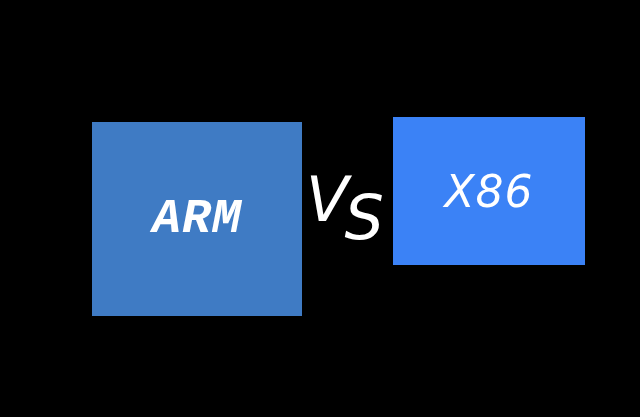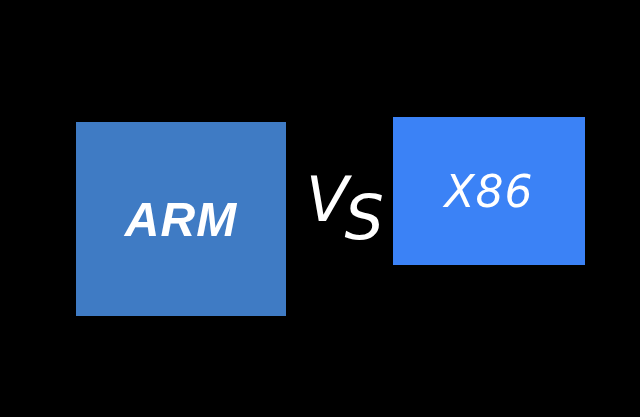--- a/index.html
+++ b/index.html
@@ -11,23 +11,23 @@
       font-family: "DejaVu Sans", sans-serif;
     }
     .box {
       position: absolute;
       display: flex; align-items: center; justify-content: center;
       color: #ffffff;
       font-style: italic;
       letter-spacing: 1px;
     }
     #arm-box {
-      left: 76px; top: 122px; width: 210px; height: 194px;
+      left: 92px; top: 122px; width: 210px; height: 194px;
       background: #3f7bc4;
-      font-family: Liberation Sans, sans-serif;
+      font-family: Liberation Mono, monospace;
       font-weight: bold;
       font-size: 48px;
     }
     #x86-box {
       left: 393px; top: 117px; width: 192px; height: 148px;
       background: #3b82f6;
       font-family: "DejaVu Sans", sans-serif;
       font-size: 44px;
     }
     #vs-label {

